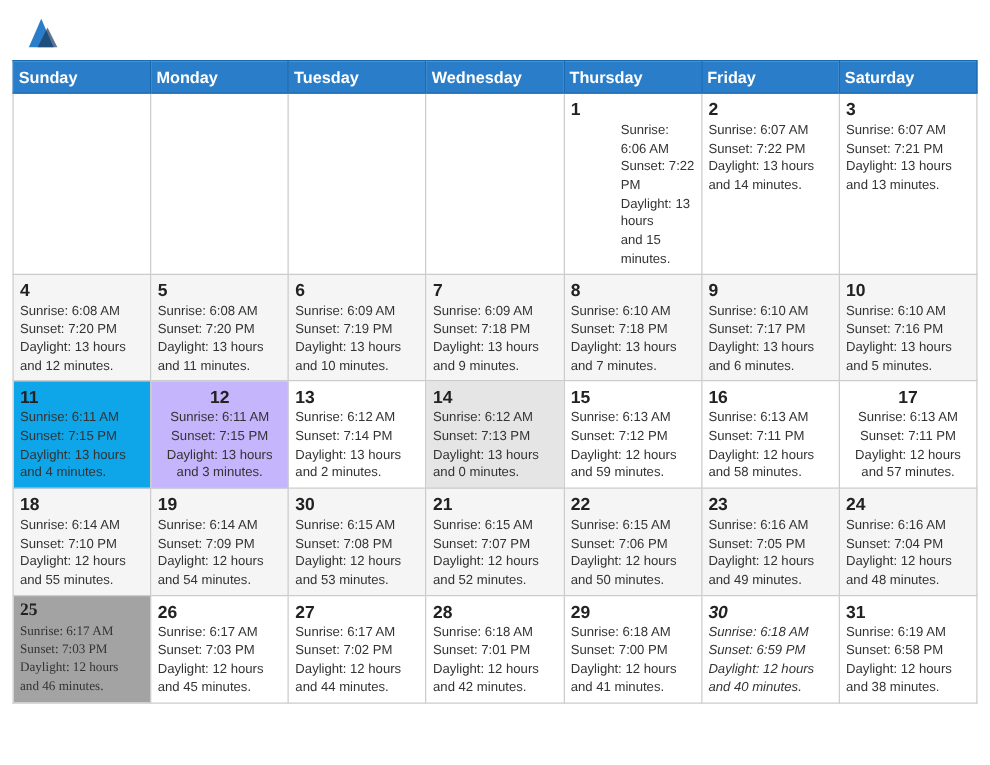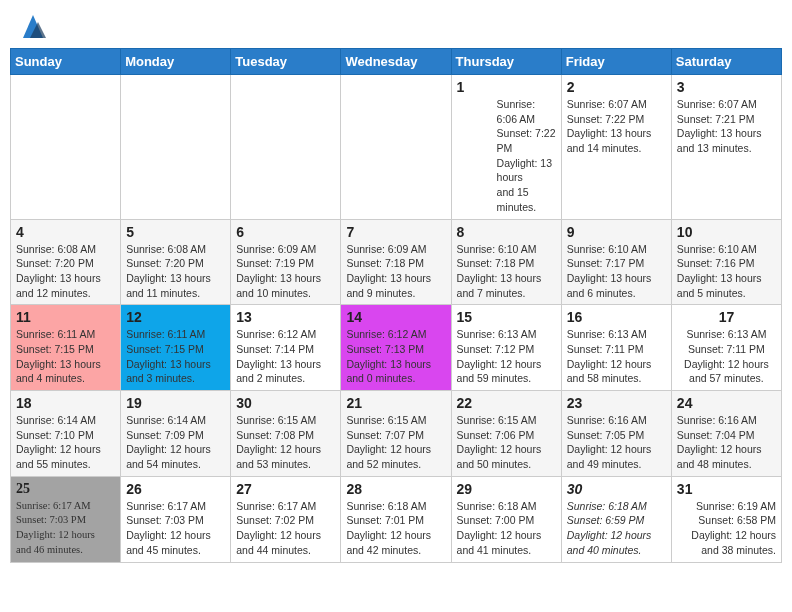--- a/index.html
+++ b/index.html
@@ -182,42 +182,42 @@
         </td>
         <td style="background: rgb(245, 245, 245);">
           <span class="day-number">10</span>
           <div class="day-info" style="white-space: pre-line;">Sunrise: 6:10 AM
 Sunset: 7:16 PM
 Daylight: 13 hours
 and 5 minutes.</div>
         </td>
       </tr>
       <tr>
-        <td style="background: #fca5a5; margin-left: 37px;">
+        <td style="background: #0ea5e9; margin-left: 37px;">
           <span class="day-number">11</span>
           <div class="day-info" style="white-space: pre-line;">Sunrise: 6:11 AM
 Sunset: 7:15 PM
 Daylight: 13 hours
 and 4 minutes.</div>
         </td>
-        <td style="background: #0ea5e9;">
+        <td style="background: #c4b5fd; text-align: center;">
           <span class="day-number">12</span>
           <div class="day-info" style="white-space: pre-line;">Sunrise: 6:11 AM
 Sunset: 7:15 PM
 Daylight: 13 hours
 and 3 minutes.</div>
         </td>
         <td style="background: rgb(255, 255, 255);">
           <span class="day-number">13</span>
           <div class="day-info" style="white-space: pre-line;">Sunrise: 6:12 AM
 Sunset: 7:14 PM
 Daylight: 13 hours
 and 2 minutes.</div>
         </td>
-        <td style="background: #d946ef;">
+        <td style="background: #e5e5e5;">
           <span class="day-number">14</span>
           <div class="day-info" style="white-space: pre-line;">Sunrise: 6:12 AM
 Sunset: 7:13 PM
 Daylight: 13 hours
 and 0 minutes.</div>
         </td>
         <td style="background: rgb(255, 255, 255);">
           <span class="day-number">15</span>
           <div class="day-info" style="white-space: pre-line;">Sunrise: 6:13 AM
 Sunset: 7:12 PM
@@ -328,20 +328,20 @@
         </td>
         <td style="background: rgb(255, 255, 255); font-style: italic;">
           <span class="day-number">30</span>
           <div class="day-info" style="white-space: pre-line;">Sunrise: 6:18 AM
 Sunset: 6:59 PM
 Daylight: 12 hours
 and 40 minutes.</div>
         </td>
         <td style="background: rgb(255, 255, 255);">
           <span class="day-number">31</span>
-          <div class="day-info" style="white-space: pre-line; text-align: right;">Sunrise: 6:19 AM
+          <div class="day-info" style="white-space: pre-line;">Sunrise: 6:19 AM
 Sunset: 6:58 PM
 Daylight: 12 hours
 and 38 minutes.</div>
         </td>
       </tr>
     </tbody>
 </table>
 
 </body></html>

